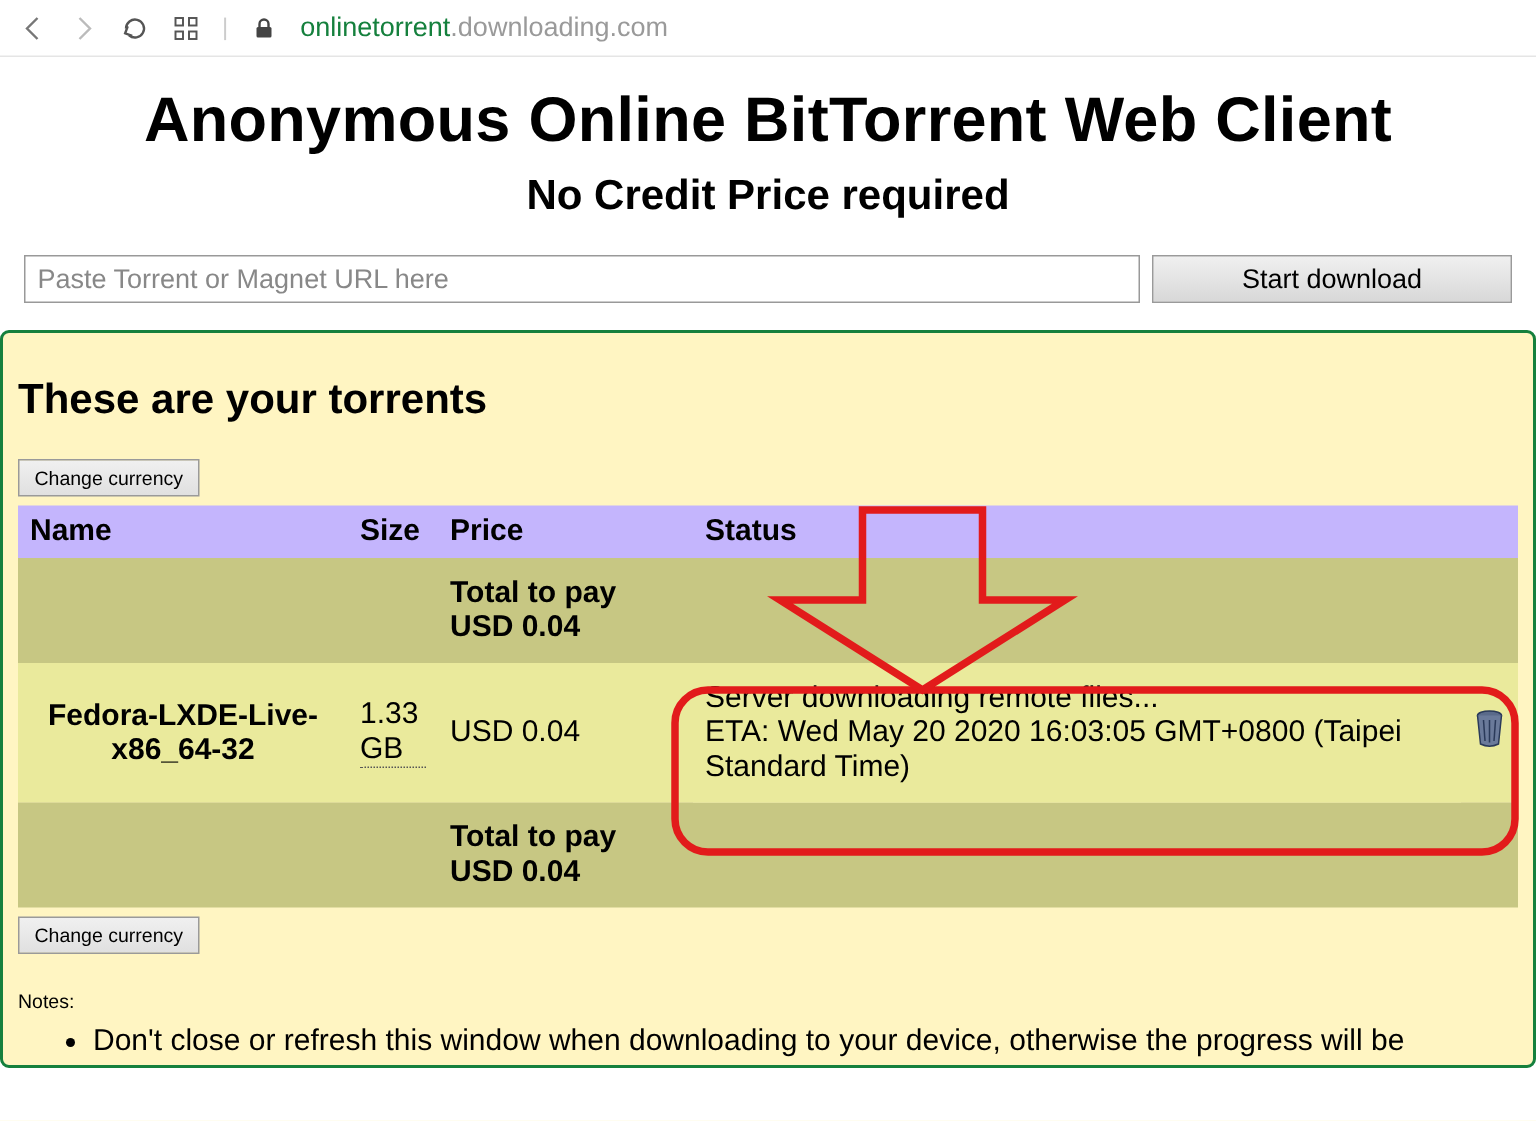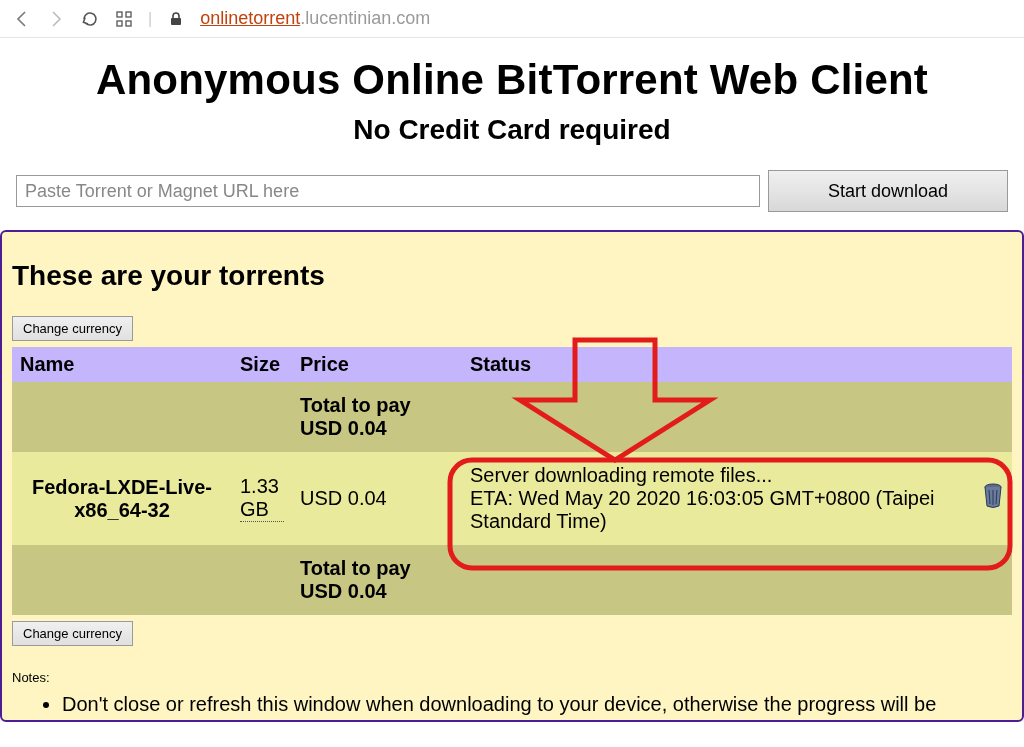--- a/index.html
+++ b/index.html
@@ -1,30 +1,30 @@
 <!DOCTYPE html>
 <html><head>
 <meta charset="utf-8">
 <style>
   * { box-sizing: border-box; }
   html, body { margin: 0; padding: 0; font-family: Arial, Helvetica, sans-serif; background:#fff; color:#000; }
   .browser-bar { display:flex; align-items:center; gap:14px; padding:8px 12px; border-bottom:1px solid #e5e5e5; font-size:16px; color:#555; }
   .browser-bar .icon { cursor:pointer; display:inline-flex; align-items:center; justify-content:center; width:20px; height:20px; }
   .browser-bar .sep { color:#ccc; }
   .url { font-size:18px; }
-  .url .domain-sub { color:#c2410c;text-decoration:underline; }
+  .url .domain-sub { color:#15803d; }
   .url .domain-main { color:#9a9a9a; }
   .page { padding: 0 0 10px 0; }
   h1.page-title { text-align:center; font-size:42px; font-weight:700; margin:18px 10px 10px; letter-spacing:0.2px; }
   h2.page-sub { text-align:center; font-size:28px; font-weight:700; margin:8px 10px 24px; }
   .search-row { display:flex; align-items:center; gap:8px; padding:0 16px 18px; }
   .magnet-input { flex:1 1 auto; height:32px; border:1px solid #999; padding:4px 8px; font-size:18px; }
   .magnet-input::placeholder { color:#888; }
-  .start-btn { width:240px; height:42px; font-size:18px; background:linear-gradient(#f0f0f0,#d8d8d8); border:1px solid #9a9a9a; cursor:pointer; }
-  .panel { margin:0; background:#fff5c2; border:2px solid #4c1d95; border-radius:6px; padding:18px 10px 4px; }
+  .start-btn { width:240px; height:32px; font-size:18px; background:linear-gradient(#f0f0f0,#d8d8d8); border:1px solid #9a9a9a; cursor:pointer; }
+  .panel { margin:0; background:#fff5c2; border:2px solid #15803d; border-radius:6px; padding:18px 10px 4px; }
   .panel h2 { font-size:28px; margin:10px 0 18px; }
   .cc-btn { font-size:13px; padding:4px 10px; background:linear-gradient(#f0f0f0,#e0e0e0); border:1px solid #9a9a9a; cursor:pointer; margin:6px 0; }
   table.torrents { width:100%; border-collapse:collapse; font-size:20px; }
   table.torrents th { text-align:left; background:#c4b5fd; padding:6px 8px; font-weight:700; }
   table.torrents td { padding:12px 8px; vertical-align:middle; }
   tr.totals td { background:#c7c783; font-weight:700; }
   tr.row td { background:#eaea9c; }
   tr.row td.name { font-weight:700; text-align:center; width:220px;margin-left:27px; }
   tr.row td.size { width:60px; }
   .size-val { border-bottom:1px dotted #555; display:inline-block; }
@@ -69,27 +69,27 @@
         </svg>
   </span>
   <span class="sep">|</span>
   <span class="icon">
     <svg width="16" height="16" viewBox="0 0 16 16">
           <rect x="3" y="7" width="10" height="7" rx="1" fill="#444"></rect>
           <path d="M5 7 V5 a3 3 0 0 1 6 0 V7" fill="none" stroke="#444" stroke-width="1.6"></path>
         </svg>
   </span>
   <span class="url">
-    <span class="domain-sub">onlinetorrent</span><span class="domain-main">.lucentinian.com</span>
+    <span class="domain-sub">onlinetorrent</span><span class="domain-main">.downloading.com</span>
   </span>
 </div>
 
 <div class="page">
   <h1 class="page-title">Anonymous Online BitTorrent Web Client</h1>
-  <h2 class="page-sub">No Credit Card required</h2>
+  <h2 class="page-sub">No Credit Price required</h2>
 
   <div class="search-row">
     <input class="magnet-input" type="text" placeholder="Paste Torrent or Magnet URL here" style="">
     <button class="start-btn">Start download</button>
   </div>
 
   <div class="panel">
     <h2>These are your torrents</h2>
     <button class="cc-btn">Change currency</button>
 

